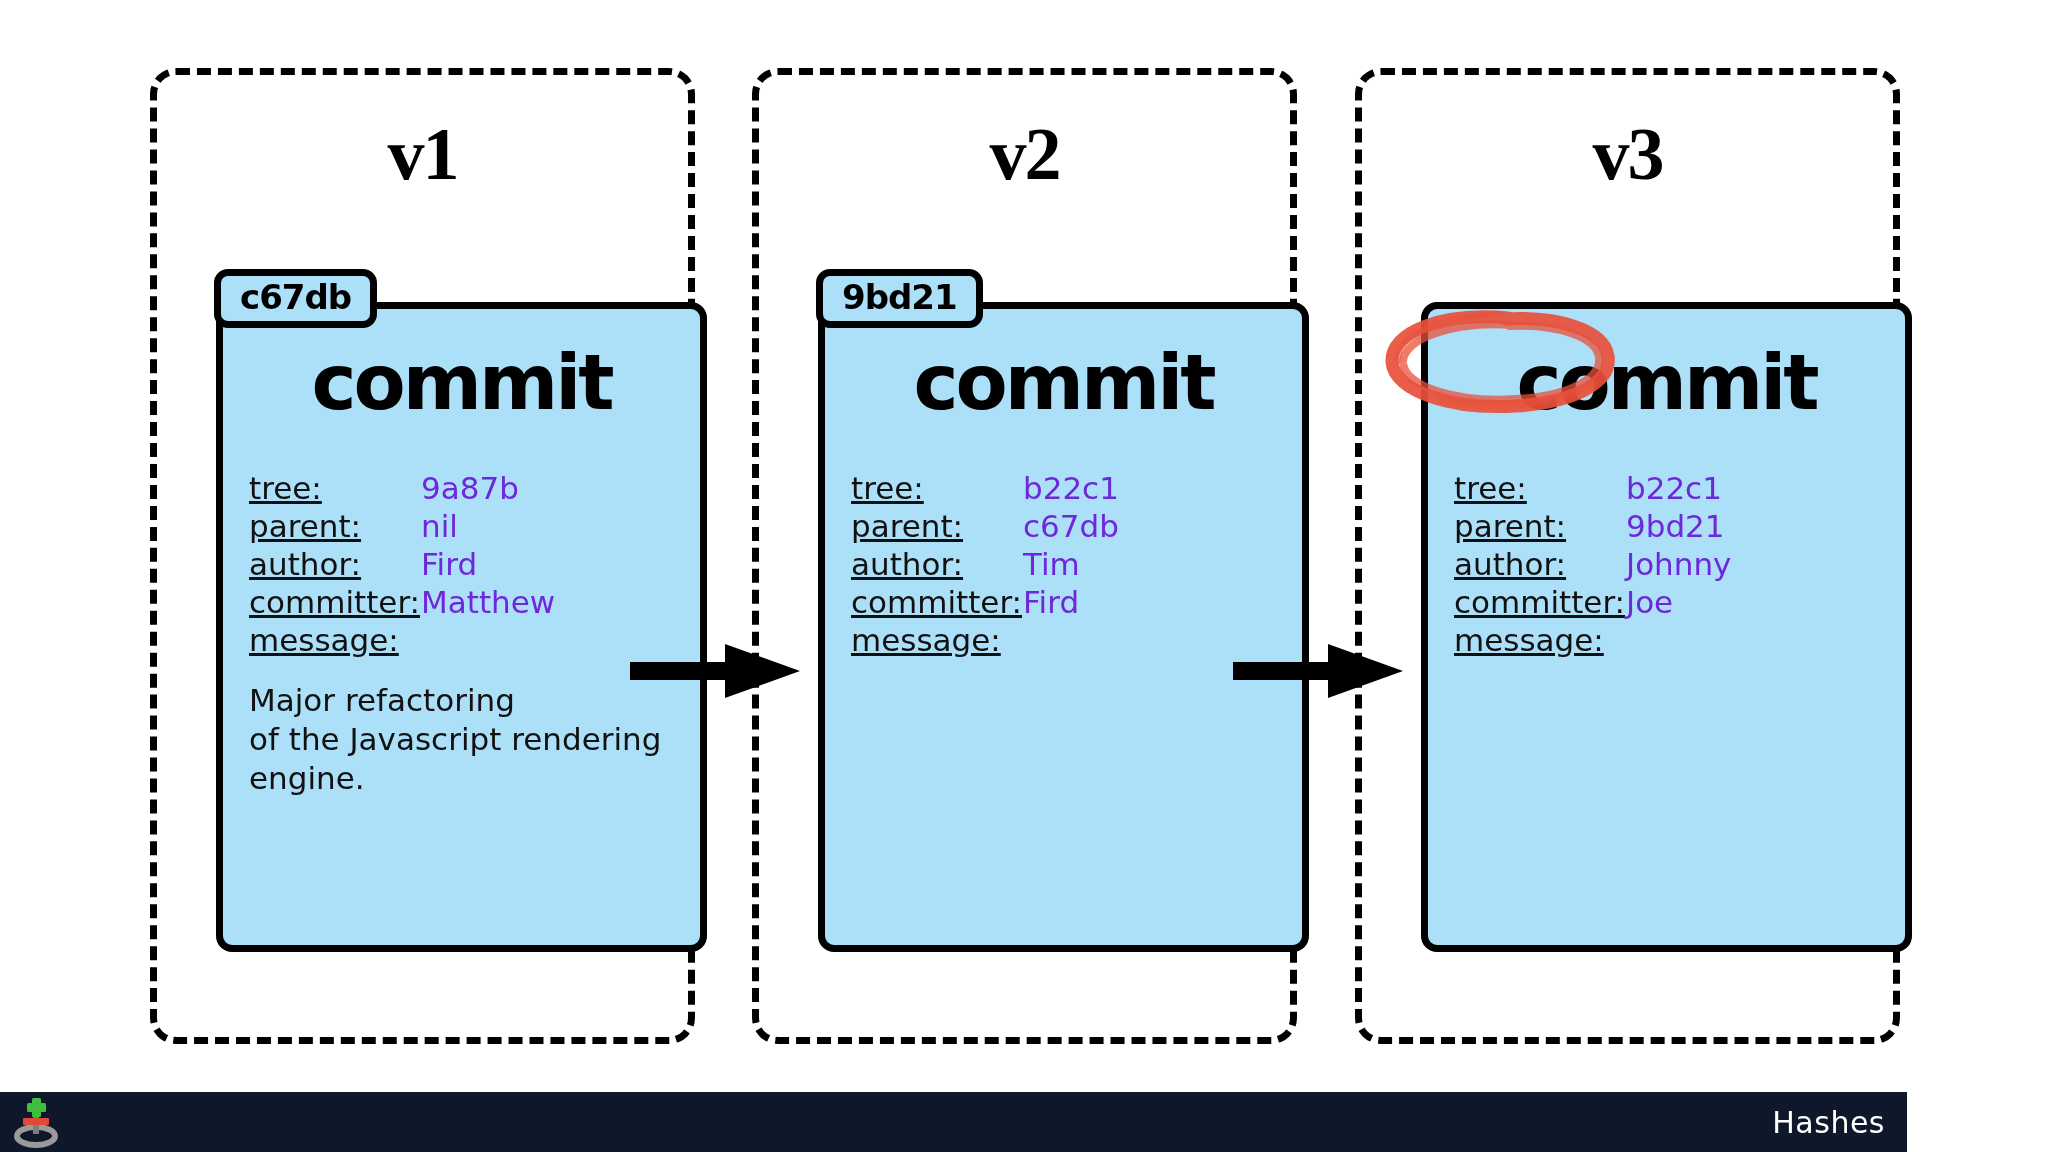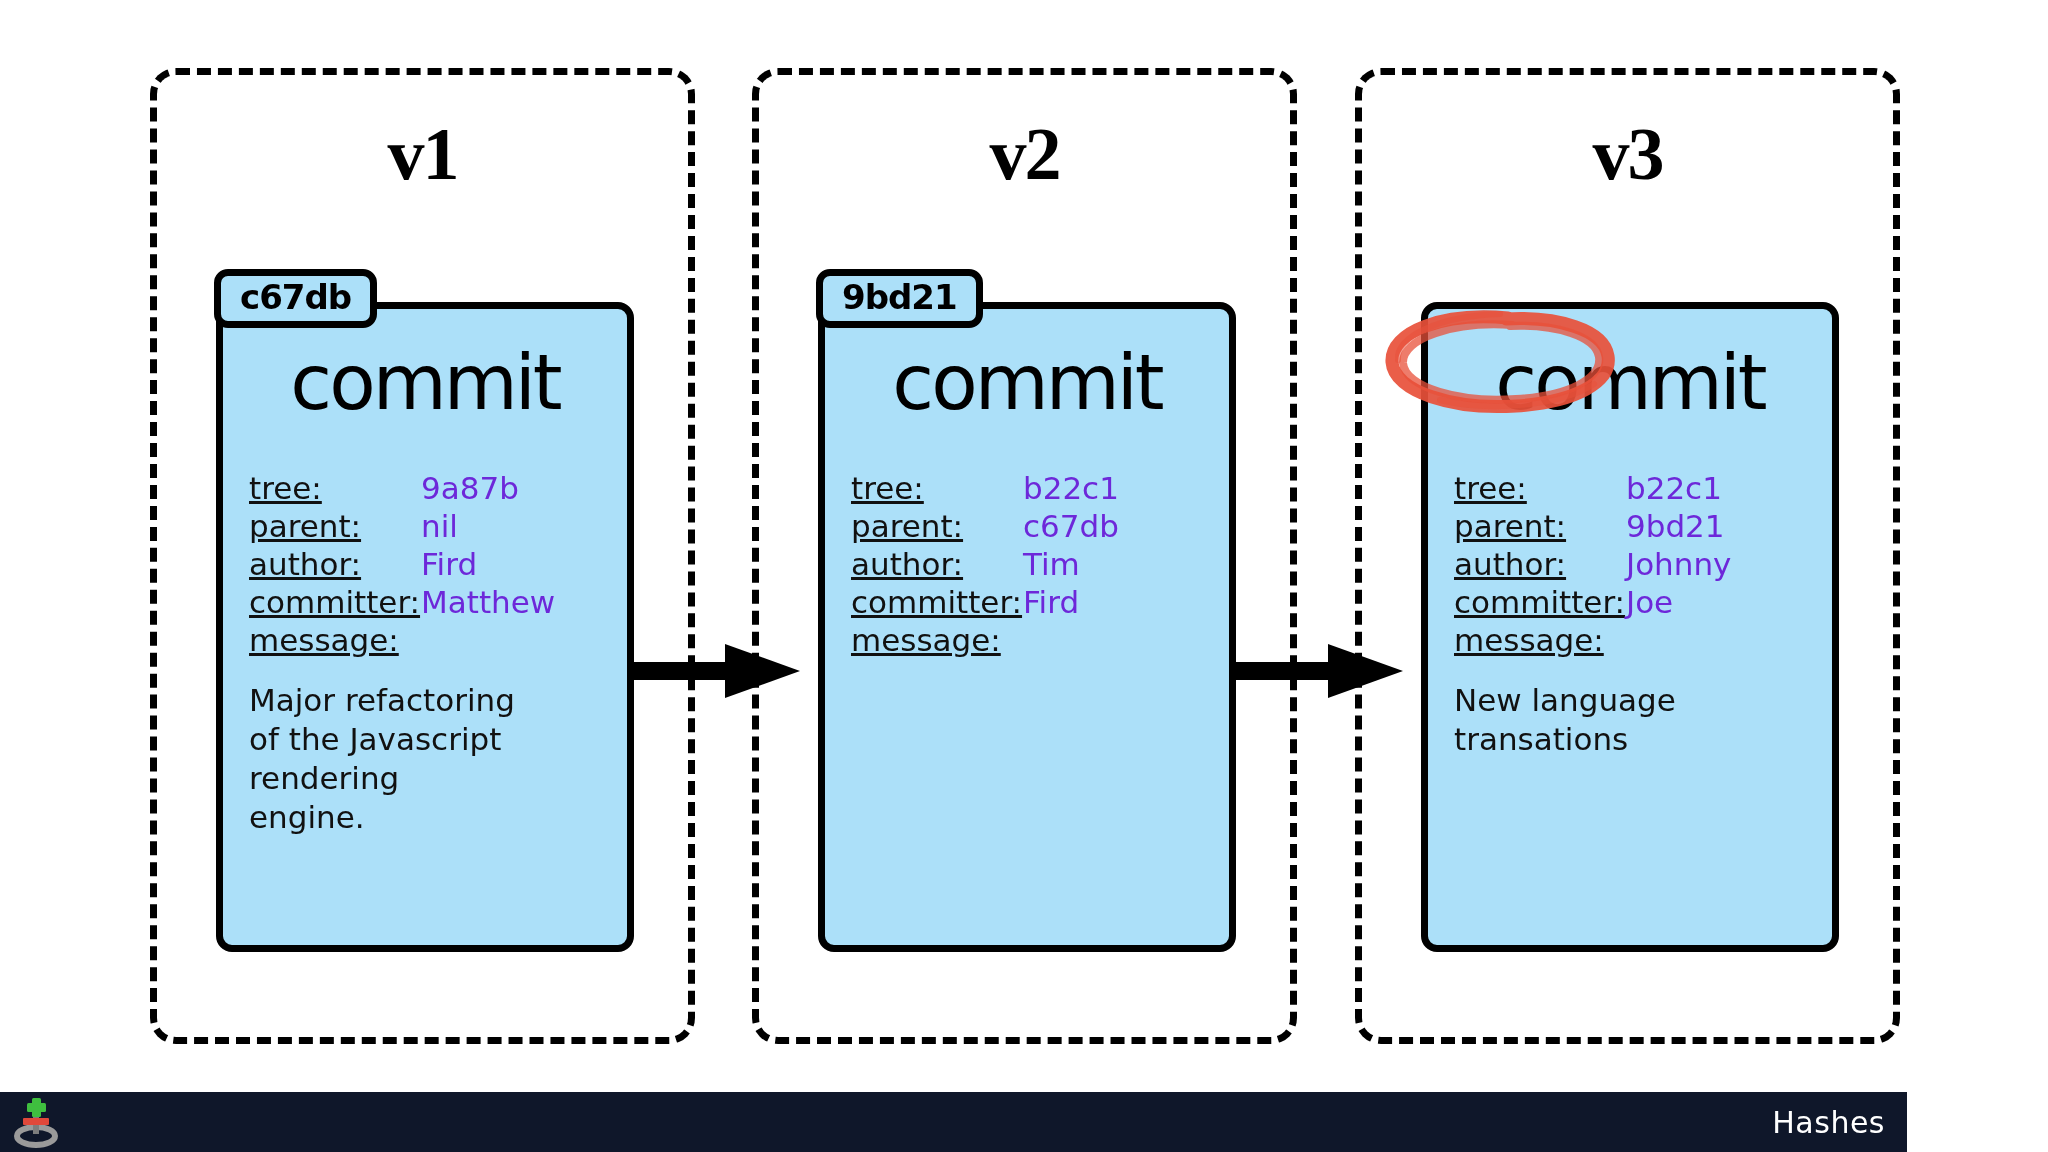--- a/index.html
+++ b/index.html
@@ -48,21 +48,21 @@
     font-size: 74px;
     line-height: 1;
     letter-spacing: -2px;
     color: #000000;
   }
 
   
   .commit-card {
     position: absolute;
     top: 302px;
-    width: 418px;
+    width: 491px;
     height: 650px;
     background: #ACE0F9;
     border: 7px solid #000000;
     border-radius: 16px;
     box-sizing: border-box;
   }
   #card-v1 { left: 216px; }
   #card-v2 { left: 818px; }
   #card-v3 { left: 1421px; }
 
@@ -85,21 +85,21 @@
     z-index: 4;
   }
 
   .commit-title {
     position: absolute;
     top: 36px;
     left: 0;
     width: 100%;
     text-align: center;
     font-family: "DejaVu Sans", sans-serif;
-    font-weight: normal;
+    font-weight: bold;
     font-size: 76px;
     line-height: 1;
     letter-spacing: -3px;
     color: #000000;
   }
 
   
   .fields {
     position: absolute;
     top: 164px;
@@ -282,21 +282,20 @@
       </div>
       <div class="field-row">
         <span class="field-key">committer:</span>
         <span class="field-val">Joe</span>
       </div>
       <div class="field-row">
         <span class="field-key">message:</span>
         <span class="field-val"></span>
       </div>
     </div>
-    <div class="message-body">New language transations</div>
   </div>
 
   <svg class="flow-arrow" id="arrow-1" viewBox="0 0 170 62">
     <rect x="0" y="22" width="120" height="18" fill="#000000"></rect>
     <polygon points="95,4 170,31 95,58" fill="#000000"></polygon>
   </svg>
 
   <svg class="flow-arrow" id="arrow-2" viewBox="0 0 170 62">
     <rect x="0" y="22" width="120" height="18" fill="#000000"></rect>
     <polygon points="95,4 170,31 95,58" fill="#000000"></polygon>

